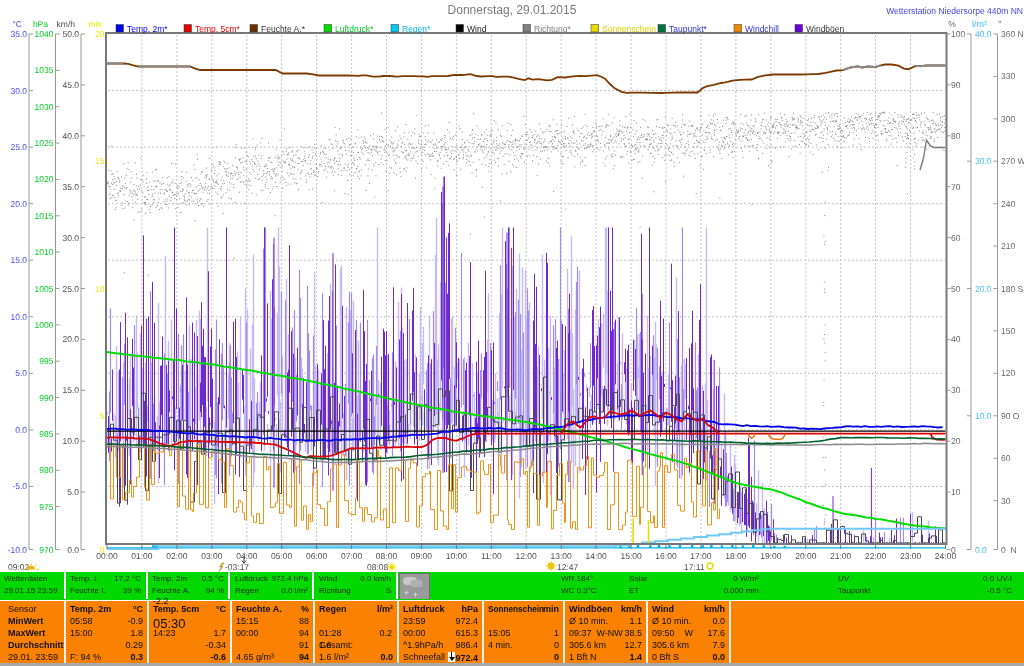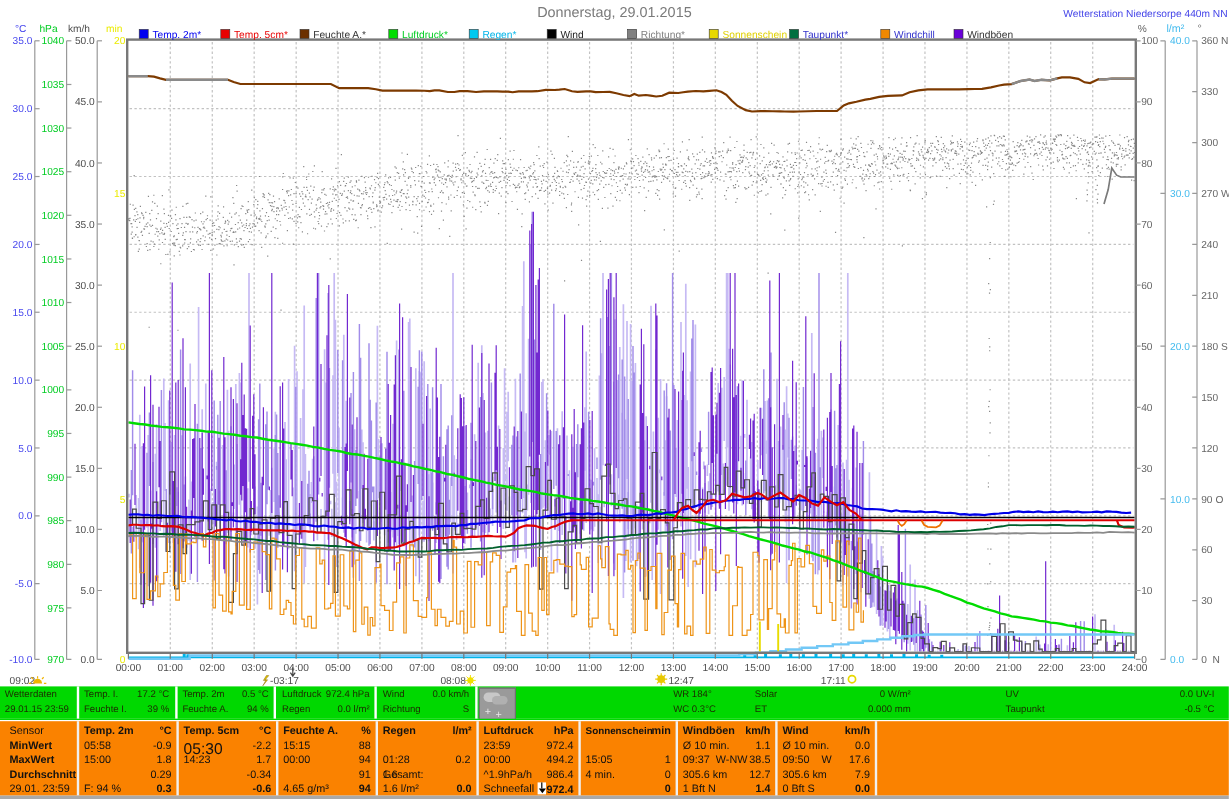--- a/index.html
+++ b/index.html
@@ -334,21 +334,21 @@
 <div class="abs" style="left:70px;top:616px;font-size:9px;color:#111;white-space:nowrap">05:58</div>
 <div class="abs" style="left:70px;top:616px;font-size:9px;color:#111;white-space:nowrap;width:73px;text-align:right">-0.9</div>
 <div class="abs" style="left:70px;top:628px;font-size:9px;color:#111;white-space:nowrap">15:00</div>
 <div class="abs" style="left:70px;top:628px;font-size:9px;color:#111;white-space:nowrap;width:73px;text-align:right">1.8</div>
 <div class="abs" style="left:70px;top:640px;font-size:9px;color:#111;white-space:nowrap;width:73px;text-align:right">0.29</div>
 <div class="abs" style="left:70px;top:651.5px;font-size:9px;color:#111;white-space:nowrap">F: 94 %</div>
 <div class="abs" style="left:70px;top:651.5px;font-size:9px;color:#111;white-space:nowrap;font-weight:bold;width:73px;text-align:right">0.3</div>
 <div class="abs" style="left:153px;top:604px;font-size:9px;color:#111;white-space:nowrap;font-weight:bold">Temp. 5cm</div>
 <div class="abs" style="left:153px;top:604px;font-size:9px;color:#111;white-space:nowrap;font-weight:bold;width:73px;text-align:right">°C</div>
 <div class="abs" style="left:153px;top:616px;font-size:13px;color:#111;white-space:nowrap">05:30</div>
-<div class="abs" style="left:153px;top:616px;font-size:9px;color:#111;white-space:nowrap;width:73px;text-align:right">-2.2</div>
+<div class="abs" style="left:153px;top:596px;font-size:9px;color:#111;white-space:nowrap;width:73px;text-align:left">-2.2</div>
 <div class="abs" style="left:153px;top:628px;font-size:9px;color:#111;white-space:nowrap">14:23</div>
 <div class="abs" style="left:153px;top:628px;font-size:9px;color:#111;white-space:nowrap;width:73px;text-align:right">1.7</div>
 <div class="abs" style="left:153px;top:640px;font-size:9px;color:#111;white-space:nowrap;width:73px;text-align:right">-0.34</div>
 <div class="abs" style="left:153px;top:651.5px;font-size:9px;color:#111;white-space:nowrap;font-weight:bold;width:73px;text-align:right">-0.6</div>
 <div class="abs" style="left:236px;top:604px;font-size:9px;color:#111;white-space:nowrap;font-weight:bold">Feuchte A.</div>
 <div class="abs" style="left:236px;top:604px;font-size:9px;color:#111;white-space:nowrap;font-weight:bold;width:73px;text-align:right">%</div>
 <div class="abs" style="left:236px;top:616px;font-size:9px;color:#111;white-space:nowrap">15:15</div>
 <div class="abs" style="left:236px;top:616px;font-size:9px;color:#111;white-space:nowrap;width:73px;text-align:right">88</div>
 <div class="abs" style="left:236px;top:628px;font-size:9px;color:#111;white-space:nowrap">00:00</div>
 <div class="abs" style="left:236px;top:628px;font-size:9px;color:#111;white-space:nowrap;width:73px;text-align:right">94</div>
@@ -361,21 +361,21 @@
 <div class="abs" style="left:318px;top:628px;font-size:9px;color:#111;white-space:nowrap;width:74px;text-align:right">0.2</div>
 <div class="abs" style="left:319px;top:640px;font-size:9px;color:#111;white-space:nowrap">Gesamt:</div>
 <div class="abs" style="left:319px;top:640px;font-size:9px;color:#111;white-space:nowrap;width:74px;text-align:left">1.6</div>
 <div class="abs" style="left:319px;top:651.5px;font-size:9px;color:#111;white-space:nowrap">1.6 l/m²</div>
 <div class="abs" style="left:319px;top:651.5px;font-size:9px;color:#111;white-space:nowrap;font-weight:bold;width:74px;text-align:right">0.0</div>
 <div class="abs" style="left:403px;top:604px;font-size:9px;color:#111;white-space:nowrap;font-weight:bold">Luftdruck</div>
 <div class="abs" style="left:403px;top:604px;font-size:9px;color:#111;white-space:nowrap;font-weight:bold;width:75px;text-align:right">hPa</div>
 <div class="abs" style="left:403px;top:616px;font-size:9px;color:#111;white-space:nowrap">23:59</div>
 <div class="abs" style="left:403px;top:616px;font-size:9px;color:#111;white-space:nowrap;width:75px;text-align:right">972.4</div>
 <div class="abs" style="left:403px;top:628px;font-size:9px;color:#111;white-space:nowrap">00:00</div>
-<div class="abs" style="left:403px;top:628px;font-size:9px;color:#111;white-space:nowrap;width:75px;text-align:right">494.2</div>
+<div class="abs" style="left:403px;top:628px;font-size:9px;color:#111;white-space:nowrap;width:75px;text-align:right">615.3</div>
 <div class="abs" style="left:403px;top:640px;font-size:9px;color:#111;white-space:nowrap">^1.9hPa/h</div>
 <div class="abs" style="left:403px;top:640px;font-size:9px;color:#111;white-space:nowrap;width:75px;text-align:right">986.4</div>
 <div class="abs" style="left:403px;top:651.5px;font-size:9px;color:#111;white-space:nowrap">Schneefall</div>
 <div class="abs" style="left:403px;top:651.5px;font-size:9px;color:#111;white-space:nowrap;width:75px;text-align:right"><span style="display:inline-block;width:7px;height:10px;background:#fff;position:relative;vertical-align:-1.5px;margin-right:0.5px"><span style="position:absolute;left:2.7px;top:0.5px;width:1.8px;height:5px;background:#000"></span><span style="position:absolute;left:0.6px;top:5px;width:0;height:0;border-left:3px solid transparent;border-right:3px solid transparent;border-top:4.5px solid #000"></span></span><b>972.4</b></div>
 <div class="abs" style="left:488px;top:604px;font-size:9px;color:#111;white-space:nowrap;font-weight:bold"><span style="font-size:8.2px">Sonnenschein</span></div>
 <div class="abs" style="left:488px;top:604px;font-size:9px;color:#111;white-space:nowrap;font-weight:bold;width:71px;text-align:right">min</div>
 <div class="abs" style="left:488px;top:628px;font-size:9px;color:#111;white-space:nowrap">15:05</div>
 <div class="abs" style="left:488px;top:628px;font-size:9px;color:#111;white-space:nowrap;width:71px;text-align:right">1</div>
 <div class="abs" style="left:488px;top:640px;font-size:9px;color:#111;white-space:nowrap">4 min.</div>
 <div class="abs" style="left:488px;top:640px;font-size:9px;color:#111;white-space:nowrap;width:71px;text-align:right">0</div>

